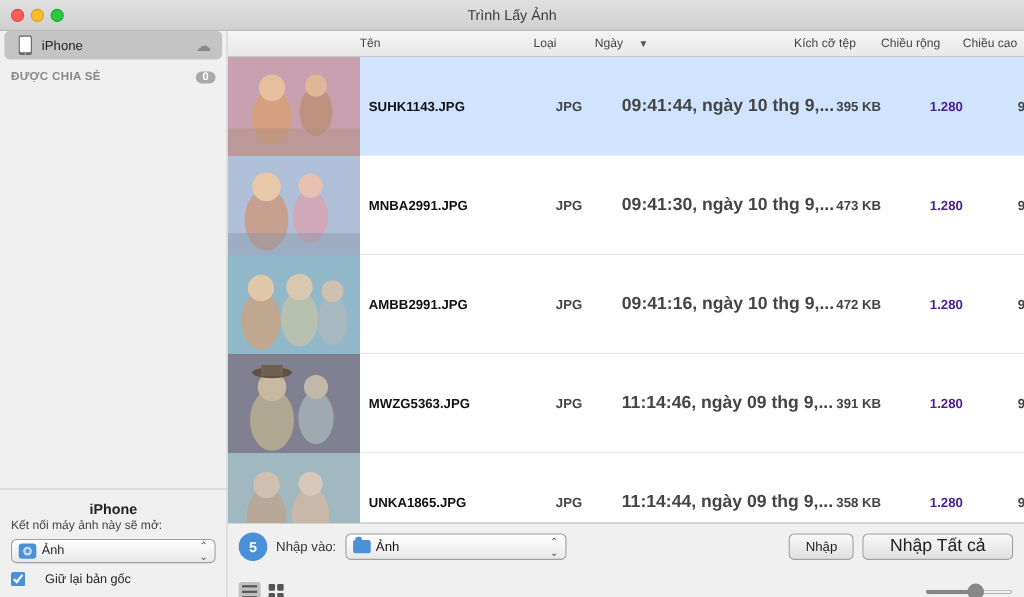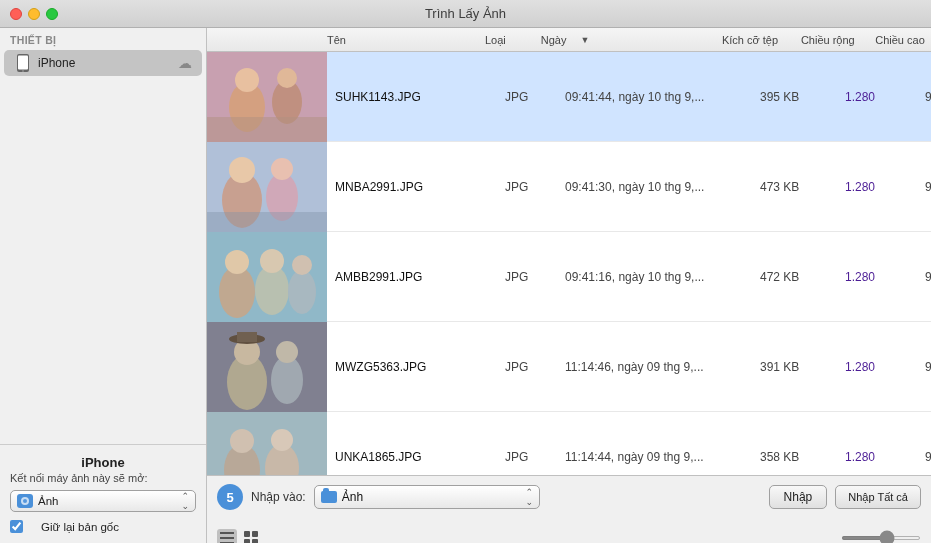--- a/index.html
+++ b/index.html
@@ -224,20 +224,21 @@
     .col-header.size { width: 85px; }
     .col-header.width { width: 80px; }
     .col-header.height { width: 60px; }
     .col-sort-arrow { font-size: 9px; color: #555; }
 
     
     .file-list {
       flex: 1;
       overflow-y: auto;
       overflow-x: hidden;
+      font-weight: bold;
     }
 
     .file-row {
       display: flex;
       align-items: center;
       height: 90px;
       border-bottom: 1px solid #e8e8e8;
       cursor: pointer;
     }
     .file-row.selected {
@@ -278,21 +279,21 @@
     }
 
     .file-info {
       display: flex;
       flex: 1;
       align-items: center;
       padding-left: 8px;
     }
     .file-name { width: 170px; font-size: 12px; color: #111; }
     .file-type { width: 60px; font-size: 12px; color: #444; }
-    .file-date { width: 195px; font-size: 12px; color: #444; }
+    .file-date { width: 195px; font-size: 16px; color: #444; }
     .file-size { width: 85px; font-size: 12px; color: #444; }
     .file-width { width: 80px; font-size: 12px; color: #4c1d95; }
     .file-height { width: 60px; font-size: 12px; color: #444; }
 
     
     .bottom-bar {
       height: 68px;
       border-top: 1px solid #c0c0c0;
       background: #f0f0f0;
       display: flex;
@@ -378,25 +379,25 @@
       border: 1px solid #a0a0a0;
       border-radius: 5px;
       font-size: 12px;
       color: #222;
       cursor: pointer;
       white-space: nowrap;
     }
 
     .import-all-btn {
       height: 24px;
-      padding: 0 12px;
+      padding: 0 24px;
       background: linear-gradient(to bottom, #f8f8f8, #e0e0e0);
       border: 1px solid #a0a0a0;
       border-radius: 5px;
-      font-size: 11px;
+      font-size: 16px;
       color: #222;
       cursor: pointer;
       white-space: nowrap;
     }
 
     .status-row {
       display: flex;
       align-items: center;
       padding: 2px 10px;
     }
@@ -457,33 +458,36 @@
     <div class="tb-btn tb-close"></div>
     <div class="tb-btn tb-min"></div>
     <div class="tb-btn tb-max"></div>
   </div>
   <span class="titlebar-title">Trình Lấy Ảnh</span>
 </div>
 
 <div class="main-layout">
 
   <div class="sidebar">
-    <div class="sidebar-section-header">THIẾT BỊ</div>
     <div class="sidebar-item selected">
       <div class="sidebar-item-icon">
         <svg width="14" height="18" viewBox="0 0 14 18">
           <rect x="1" y="0" width="12" height="18" rx="2" ry="2" fill="#666"></rect>
           <rect x="2" y="1.5" width="10" height="14" rx="1" ry="1" fill="#fff"></rect>
           <circle cx="7" cy="17" r="0.8" fill="#aaa"></circle>
         </svg>
       </div>
       <span class="sidebar-item-label">iPhone</span>
       <span class="sidebar-item-cloud">☁</span>
     </div>
 
+    <div class="sidebar-section-header-2">
+      <span>ĐƯỢC CHIA SẺ</span>
+      <span class="badge">0</span>
+    </div>
 
     <div class="sidebar-bottom">
       <div class="sidebar-device-name">iPhone</div>
       <div class="sidebar-device-sub">Kết nối máy ảnh này sẽ mở:</div>
       <div class="sidebar-dropdown-row">
         <div class="sidebar-dropdown">
           <div class="dropdown-icon">
             <svg width="10" height="10" viewBox="0 0 10 10">
               <circle cx="5" cy="5" r="4" fill="#fff" opacity="0.7"></circle>
               <circle cx="5" cy="5" r="2" fill="#4a90d9" opacity="0.9"></circle>

